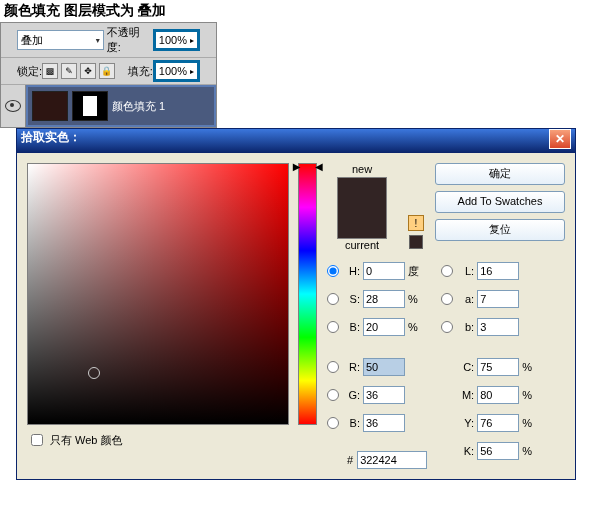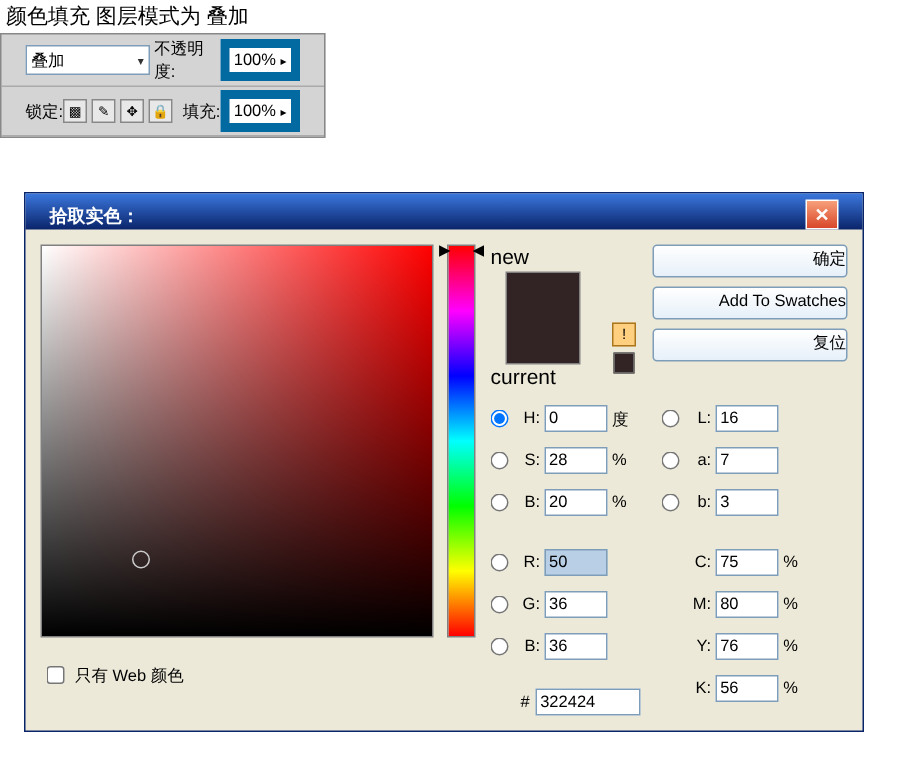--- a/index.html
+++ b/index.html
@@ -1,55 +1,55 @@
 <!DOCTYPE html>
 <html><head>
 <meta charset="utf-8">
 <style>
 body{margin:0;font-family:Tahoma,Arial,sans-serif;font-size:11px;background:#fff;width:610px}
 
-.note{font-size:14px;font-weight:normal;padding:2px 4px}
+.note{font-size:14px;font-weight:bold;padding:2px 4px}
 
 .panel{background:#d4d4d4;border:1px solid #888;width:215px}
 .row{display:flex;align-items:center;padding:2px 16px;border-bottom:1px solid #aaa}
 .select{border:1px solid #7e9db9;background:#fff;height:18px;display:flex;align-items:center;padding:0 3px;font-size:11px}
 .chev{margin-left:auto;font-size:8px;color:#333}
-.pct-box{border:6px solid #0369a1;background:#fff;height:16px;padding:0 3px;display:flex;align-items:center}
+.pct-box{border:3px solid #0369a1;background:#fff;height:16px;padding:0 3px;display:flex;align-items:center}
 .pct-box .tri{font-size:8px;margin-left:3px}
 .lock-icons{display:flex;gap:3px;align-items:center}
 .li{width:14px;height:14px;border:1px solid #888;background:#e8e8e8;display:flex;align-items:center;justify-content:center;font-size:9px}
 .layers-area{display:flex;background:#6e6e6e}
 .eye-col{width:24px;background:#d4d4d4;border-right:1px solid #888;display:flex;align-items:center;justify-content:center}
 .eye{width:14px;height:10px;border:1px solid #333;border-radius:50%/50%;position:relative}
 .eye::after{content:"";position:absolute;width:4px;height:4px;background:#333;border-radius:50%;top:2px;left:4px}
 .layer-row{display:flex;align-items:center;padding:4px;gap:4px;flex:1;background:#4a5a7e;border:2px solid #5b7bb3}
 .thumb{width:34px;height:28px;border:1px solid #222;background:#2d1512}
 .mask{width:34px;height:28px;border:1px solid #222;background:#000;display:flex;align-items:center;justify-content:center}
 .mask::after{content:"";width:14px;height:20px;background:#fff}
 .layer-name{color:#fff;font-size:11px}
 
 .dialog{position:absolute;left:16px;top:128px;width:558px;border:1px solid #0a246a;background:#ece9d8}
-.titlebar{height:24px;background:linear-gradient(#3b77dd,#0a246a);display:flex;align-items:flex-end;padding:0 16px;color:#fff;font-weight:bold;font-size:12px}
+.titlebar{height:24px;background:linear-gradient(#3b77dd,#0a246a);display:flex;align-items:flex-start;padding:0 4px;color:#fff;font-weight:bold;font-size:12px}
 .titlebar .closebtn{margin-left:auto;width:20px;height:18px;background:linear-gradient(#f7a07a,#d9472b);border:1px solid #fff;display:flex;align-items:center;justify-content:center;color:#fff;font-weight:bold;font-family:Arial}
 .dlg-body{padding:10px;display:flex;gap:6px}
 .picker{width:275px}
 .sv-box{width:260px;height:260px;position:relative;background:linear-gradient(to bottom,rgba(0,0,0,0),#000),linear-gradient(to right,#fff,#f00);border:1px solid #808080}
 .sv-cursor{position:absolute;width:10px;height:10px;border:1px solid #ccc;border-radius:50%;left:60px;top:203px}
-.web-only{display:flex;align-items:center;gap:4px;margin-top:16px}
+.web-only{display:flex;align-items:center;gap:4px;margin-top:6px}
 .web-only input{width:12px;height:12px}
 .hue-strip{width:18px;height:260px;border:1px solid #808080;background:linear-gradient(to bottom,red,magenta,blue,cyan,lime,yellow,red);position:relative;margin-right:4px}
 .hue-thumb{position:absolute;left:-6px;top:-3px;width:30px;display:flex;justify-content:space-between;font-size:10px}
 .swatches{width:70px}
-.sw-label{font-size:14px;text-align:left;margin-bottom:2px}
+.sw-label{font-size:11px;text-align:center;margin-bottom:2px}
 .sw-stack{width:48px;height:60px;border:1px solid #808080;margin:0 auto}
 .sw-new{height:30px;background:#322424}
 .sw-cur{height:30px;background:#322424}
 .warn{width:14px;height:14px;background:#ffd080;border:1px solid #aa7720;margin:4px auto;display:flex;align-items:center;justify-content:center;font-size:10px}
 .tiny-sw{width:12px;height:12px;border:1px solid #666;background:#322424;margin:0 auto}
-.btn{width:128px;height:20px;border:1px solid #7e9db9;border-radius:3px;background:linear-gradient(#fff,#e6f0f9);text-align:right;line-height:18px;font-size:11px}
+.btn{width:128px;height:20px;border:1px solid #7e9db9;border-radius:3px;background:linear-gradient(#fff,#e6f0f9);text-align:center;line-height:18px;font-size:11px}
 .fcol{display:flex;flex-direction:column;gap:8px}
 .fld{display:flex;align-items:center;gap:3px;height:20px}
 .fld input[type=radio]{width:12px;height:12px;margin:0}
 .fld .lab{width:18px;text-align:right;white-space:nowrap}
 .fld .unit{width:14px}
 .num-input{width:36px;height:16px;border:1px solid #7e9db9;background:#fff;padding:0 2px;font-size:11px;text-align:left}
 .num-input.sel{background:#b8cfe5}
 .hex-row{display:flex;align-items:center;gap:4px;margin-top:10px}
 .hex-input{width:64px;height:16px;border:1px solid #7e9db9;background:#fff;padding:0 2px;font-size:11px}
 .mid-wrap{display:flex;flex-direction:column}
@@ -80,20 +80,30 @@
       <div class="li">✎</div>
       <div class="li">✥</div>
       <div class="li">🔒</div>
     </div>
     <span style="margin-left:auto">填充:</span>
     <div class="pct-box">
       <span>100%</span>
       <span class="tri">▸</span>
     </div>
   </div>
+  <div class="layers-area">
+    <div class="eye-col">
+      <div class="eye"></div>
+    </div>
+    <div class="layer-row">
+      <div class="thumb"></div>
+      <div class="mask"></div>
+      <span class="layer-name">颜色填充 1</span>
+    </div>
+  </div>
 </div>
 
 <div class="dialog">
   <div class="titlebar">
     <span>拾取实色：</span>
     <div class="closebtn">
       <span>✕</span>
     </div>
   </div>
   <div class="dlg-body">

